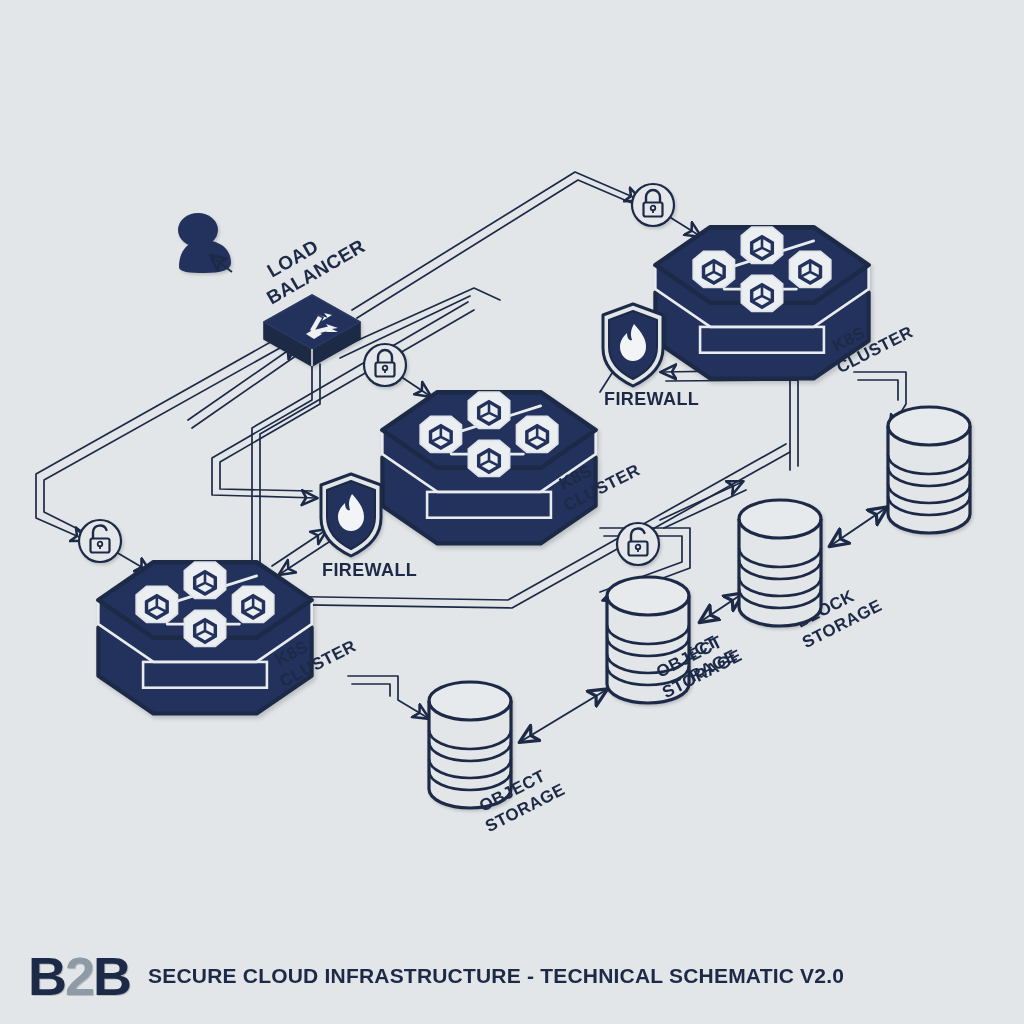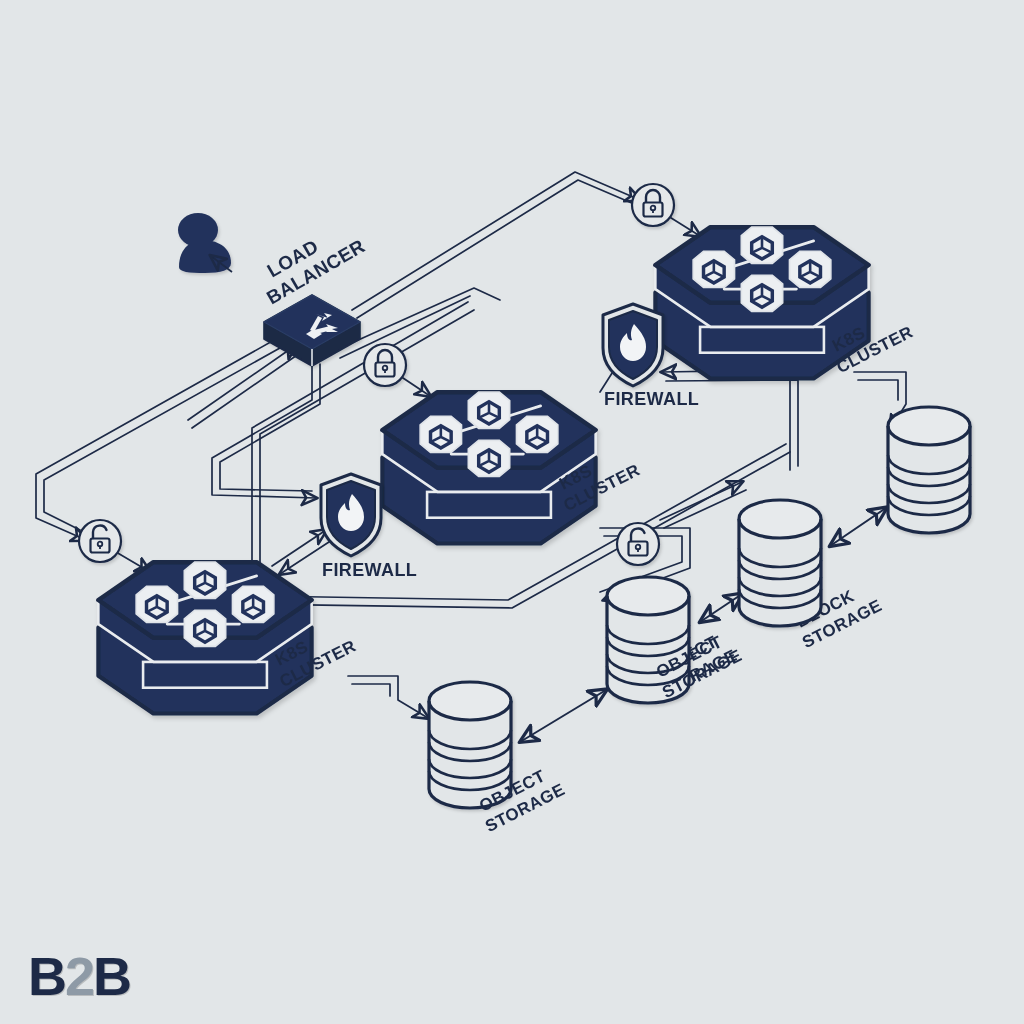--- a/index.html
+++ b/index.html
@@ -301,14 +301,15 @@
 </svg>
 </div>
 
 <div class="footer">
   <div class="logo">
     <span class="b">B</span>
       <span class="two">2</span>
       <span class="b">B</span>
   </div>
   <div class="ftxt">
+    <div class="ftitle">SECURE CLOUD INFRASTRUCTURE - TECHNICAL SCHEMATIC V2.0</div>
   </div>
 </div>
 
 </body></html>

